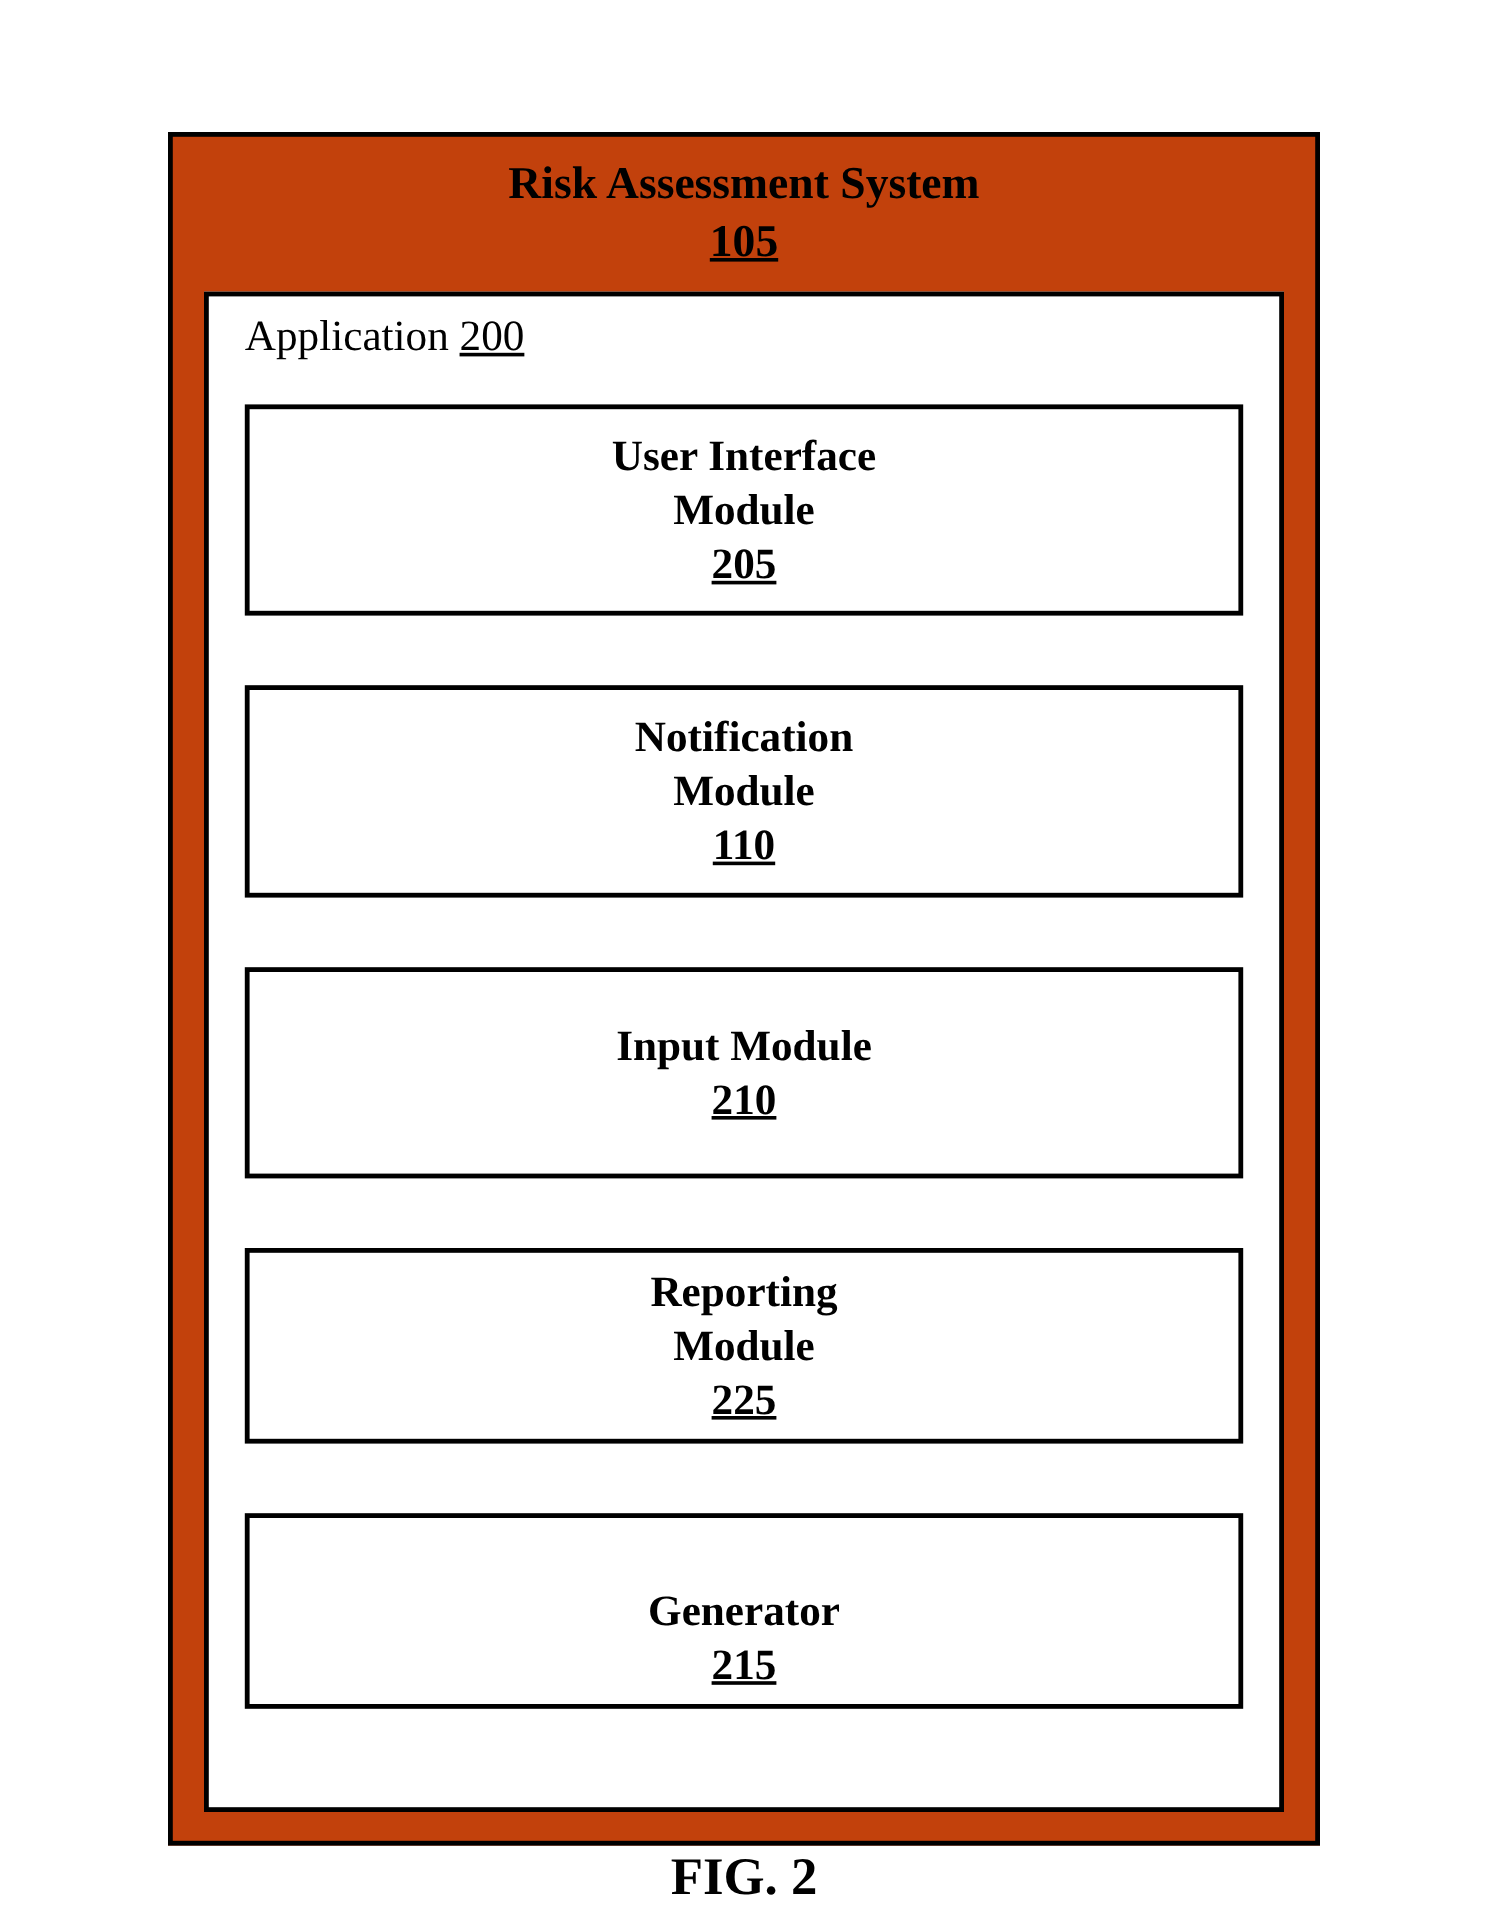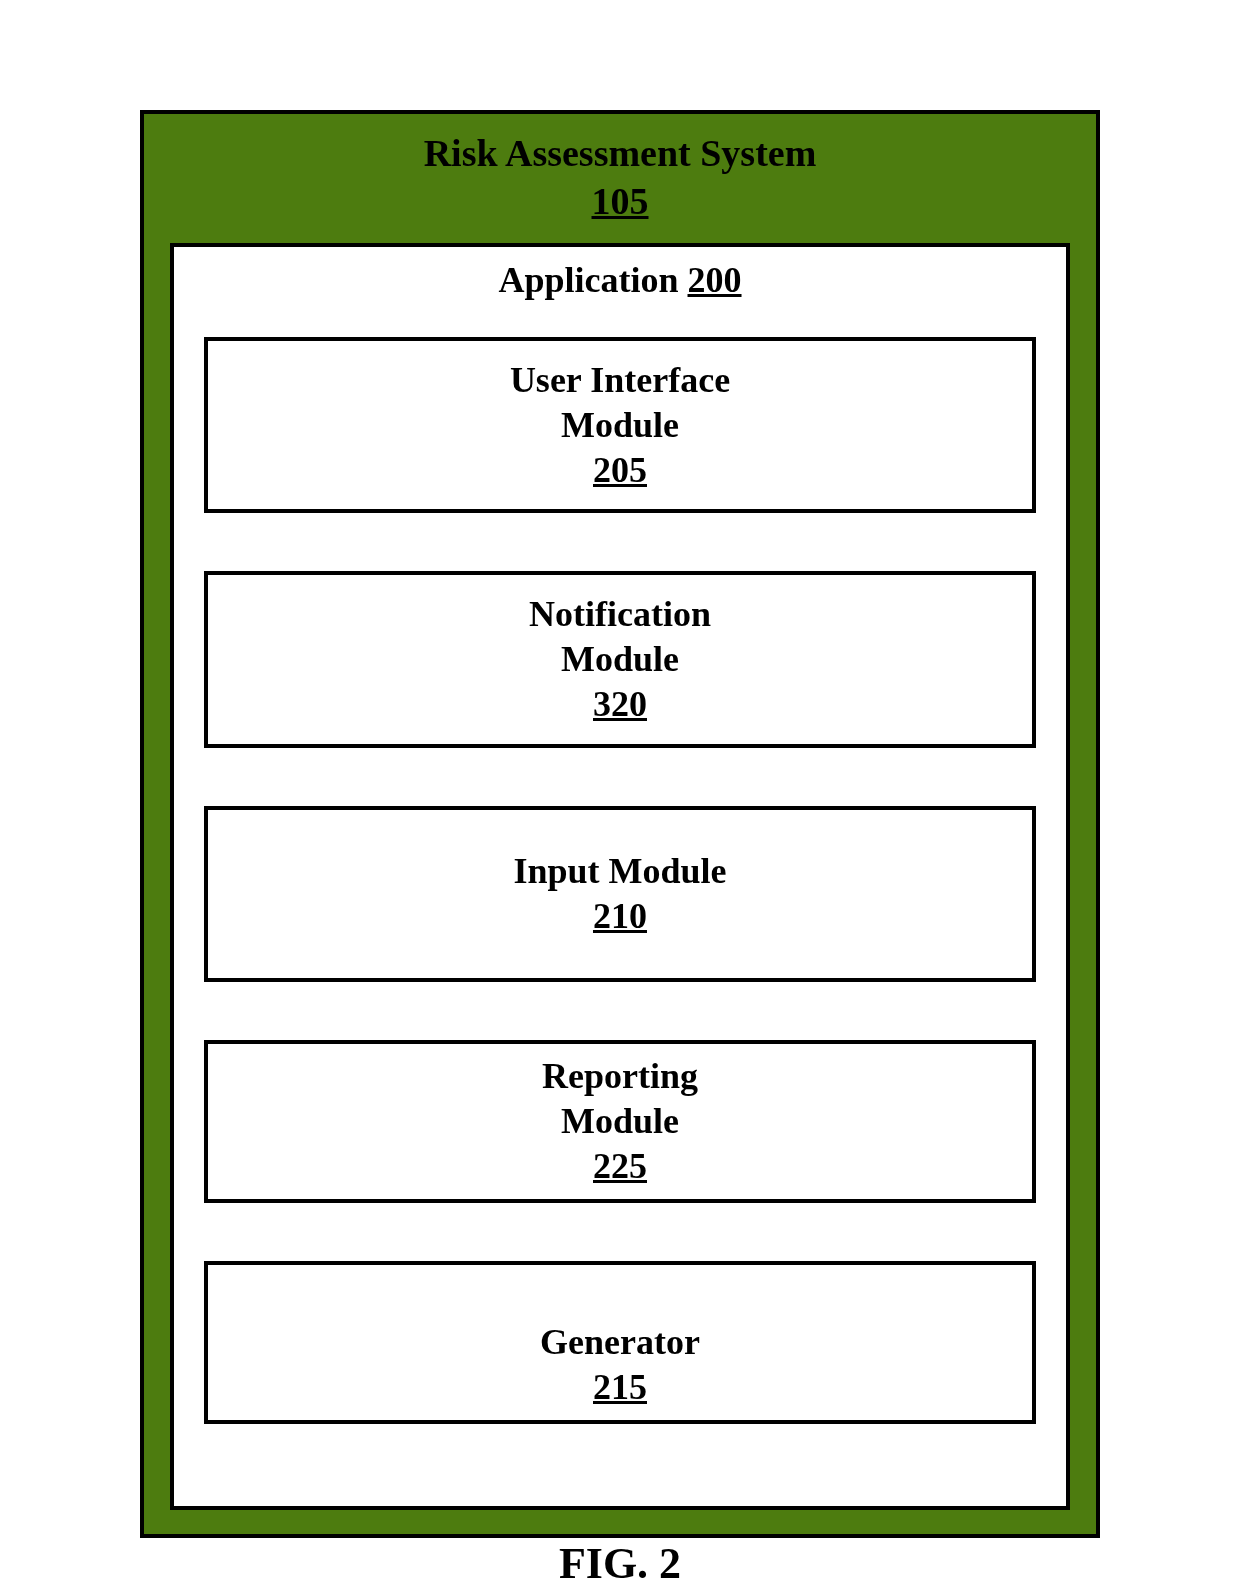--- a/index.html
+++ b/index.html
@@ -11,21 +11,21 @@
       display: flex;
       flex-direction: column;
       align-items: center;
       justify-content: flex-start;
       padding-top: 110px;
     }
     .outer-box {
       width: 960px;
       height: 1433px;
       border: 4px solid #000;
-      background: #4d7c0f;
+      background: #c2410c;
       padding: 16px 26px 24px 26px;
       display: flex;
       flex-direction: column;
     }
     .outer-title {
       text-align: center;
       font-size: 38px;
       font-weight: bold;
       line-height: 1.25;
       margin-bottom: 18px;
@@ -35,23 +35,22 @@
     }
     .app-box {
       flex: 1;
       border: 4px solid #000;
       background: white;
       padding: 12px 30px 24px 30px;
       display: flex;
       flex-direction: column;
     }
     .app-title {
-      text-align: center;
       font-size: 36px;
-      font-weight: bold;
+      font-weight: normal;
       margin-bottom: 36px;
     }
     .app-title .ref {
       text-decoration: underline;
     }
     .module-grid {
       flex: 1;
       display: grid;
       grid-template-columns: 1fr;
       grid-template-rows: repeat(3, 1fr);
@@ -104,21 +103,21 @@
           <span>User Interface</span><br>
           <span>Module</span><br>
           <span class="ref">205</span>
         </div>
       </div>
 
       <div class="module-box">
         <div>
           <span>Notification</span><br>
           <span>Module</span><br>
-          <span class="ref">320</span>
+          <span class="ref">110</span>
         </div>
       </div>
 
       <div class="module-box">
         <div>
           <span>Input Module</span><br>
           <span class="ref">210</span>
         </div>
       </div>
 

